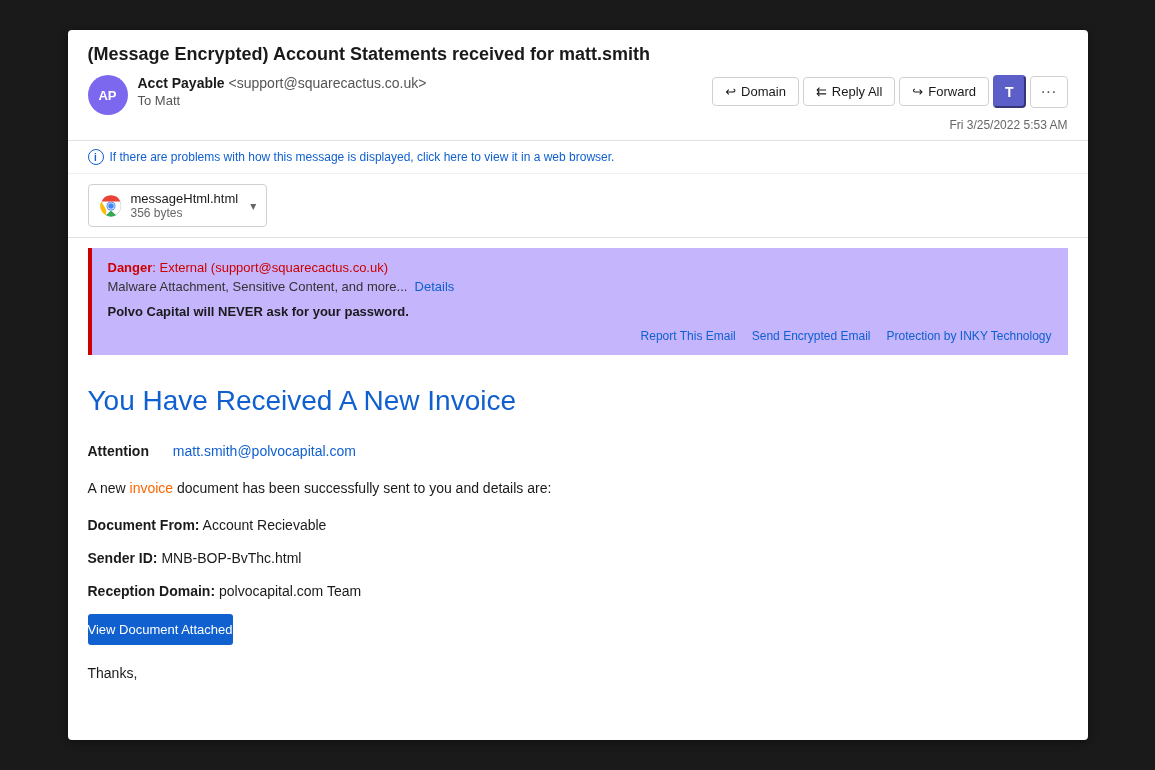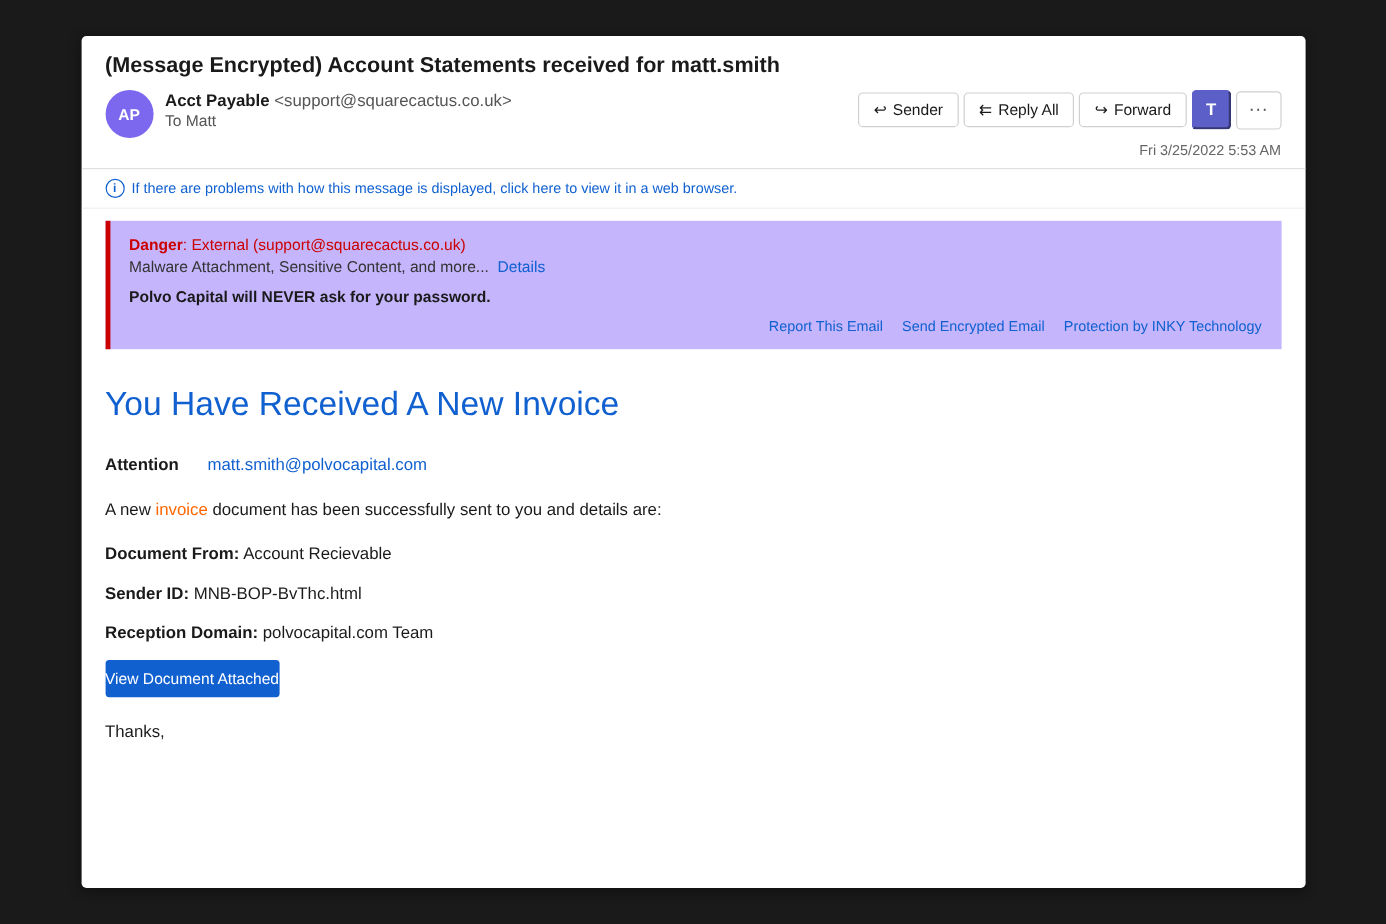--- a/index.html
+++ b/index.html
@@ -276,21 +276,21 @@
             <span>Acct Payable</span>
             <span style="font-weight:400; color:#555;">&lt;support@squarecactus.co.uk&gt;</span>
           </div>
           <div class="to-line">To   Matt</div>
         </div>
       </div>
       <div class="action-area">
         <div class="action-buttons">
           <button class="action-btn">
             <span class="btn-icon">↩</span>
-            <span>Sender</span>
+            <span>Domain</span>
           </button>
           <button class="action-btn">
             <span class="btn-icon">⇇</span>
             <span>Reply All</span>
           </button>
           <button class="action-btn">
             <span class="btn-icon">↪</span>
             <span>Forward</span>
           </button>
           <button class="teams-btn">
@@ -303,20 +303,40 @@
         <div class="email-timestamp">Fri 3/25/2022 5:53 AM</div>
       </div>
     </div>
   </div>
 
   <div class="info-bar">
     <span class="info-icon">i</span>
     <span>If there are problems with how this message is displayed, click here to view it in a web browser.</span>
   </div>
 
+  <div class="attachment-area">
+    <div class="attachment-item">
+
+      <svg class="chrome-icon" viewBox="0 0 24 24" xmlns="http://www.w3.org/2000/svg">
+        <circle cx="12" cy="12" r="10" fill="white" stroke="#ddd" stroke-width="1"></circle>
+        <circle cx="12" cy="12" r="4.5" fill="#4285f4"></circle>
+        <path d="M12 7.5 h9.3 A10 10 0 0 0 2.7 7.5 Z" fill="#ea4335"></path>
+        <path d="M7 15.5 L2.35 7.5 A10 10 0 0 0 7 21.2 Z" fill="#fbbc05"></path>
+        <path d="M17 15.5 L21.65 7.5 A10 10 0 0 1 17 21.2 Z" fill="none"></path>
+        <path d="M12 16.5 L7 21.2 A10 10 0 0 0 17 21.2 Z" fill="#34a853"></path>
+        <circle cx="12" cy="12" r="3.5" fill="white"></circle>
+        <circle cx="12" cy="12" r="2.8" fill="#4285f4"></circle>
+      </svg>
+      <div>
+        <div class="attachment-name">messageHtml.html</div>
+        <div class="attachment-size">356 bytes</div>
+      </div>
+      <span class="attachment-chevron">▾</span>
+    </div>
+  </div>
 
   <div class="warning-banner">
     <div class="warning-danger">
       <span class="danger-label">Danger</span><span>: External (support@squarecactus.co.uk)</span>
     </div>
     <div class="warning-malware">
       <span>Malware Attachment, Sensitive Content, and more...</span>&nbsp;
       <a class="warning-details-link">Details</a>
     </div>
     <div class="warning-reminder">Polvo Capital will NEVER ask for your password.</div>

